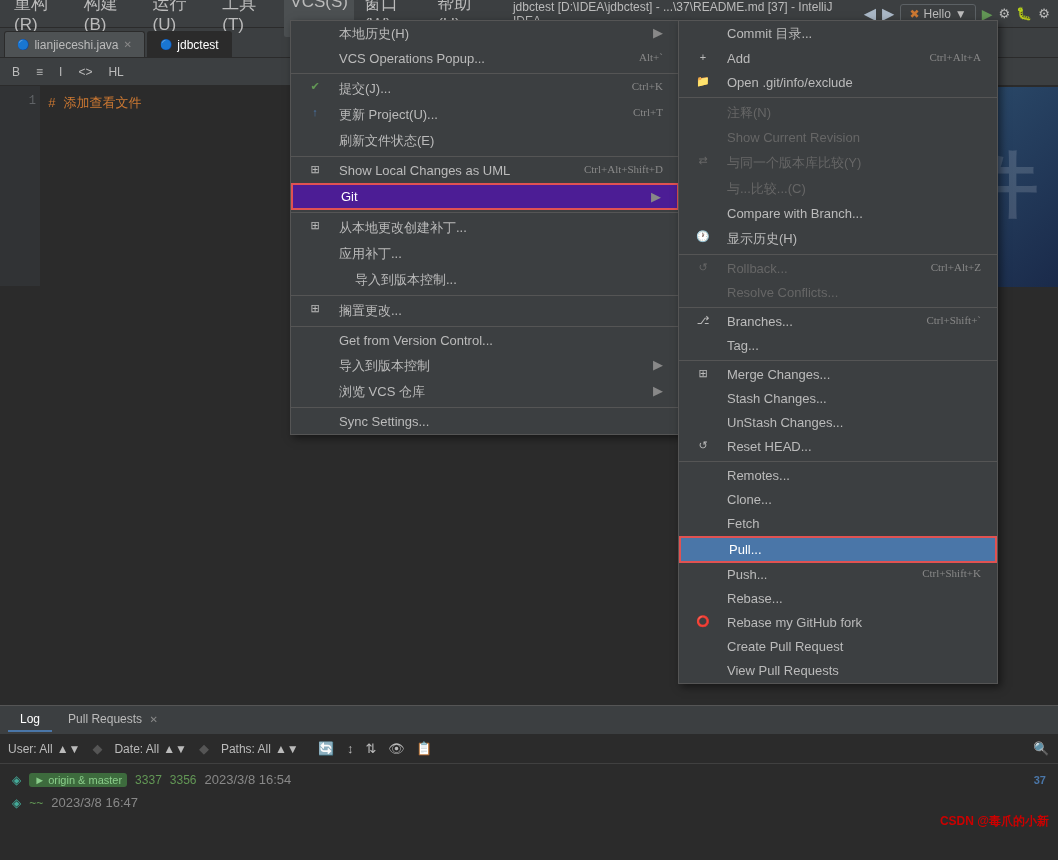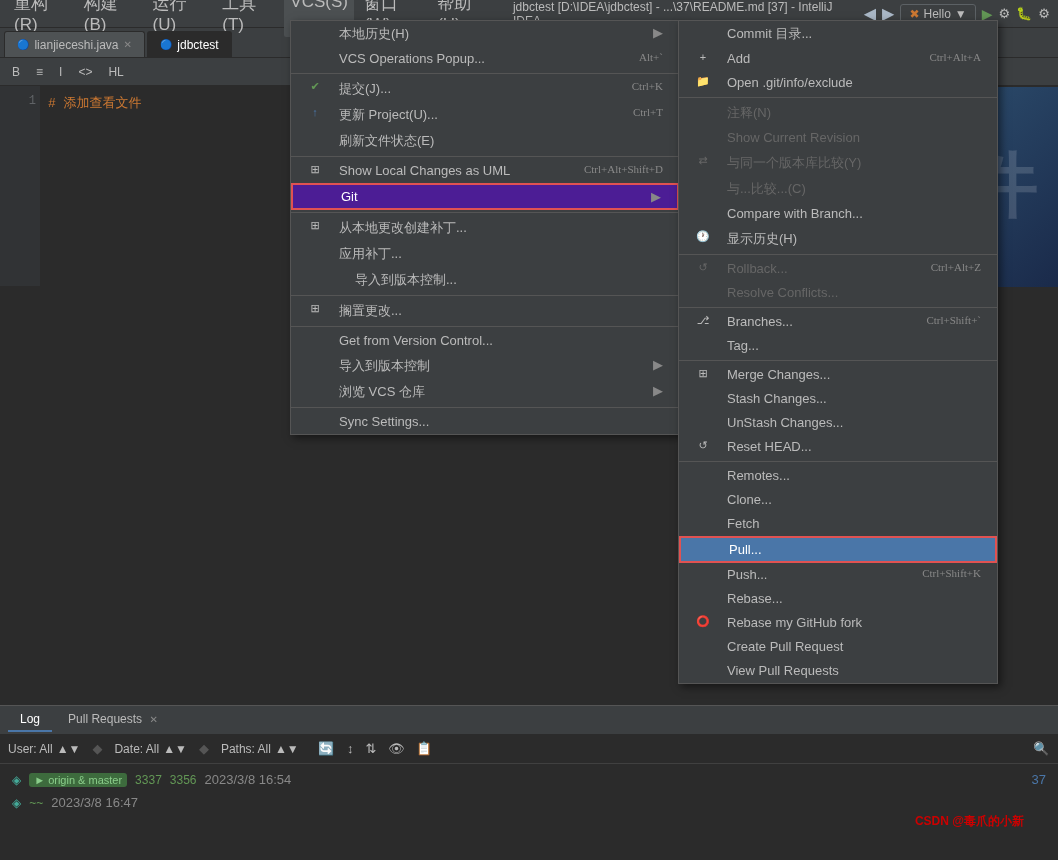--- a/index.html
+++ b/index.html
@@ -288,21 +288,21 @@
       font-size: 11px;
       display: flex;
       align-items: center;
       gap: 3px;
     }
     .commit-hash { color: #629755; font-size: 12px; }
     .commit-date { color: #888; font-size: 13px; }
     .watermark {
       position: absolute;
       bottom: 30px;
-      right: 34px;
+      right: 9px;
       color: #cc0000;
       font-size: 12px;
       font-weight: bold;
     }
 
     .checkmark { color: #629755; }
     .update-icon { color: #4a76a8; }
   </style>
 </head>
 <body>
@@ -592,21 +592,21 @@
   <div class="bottom-content">
     <div class="log-row">
       <span style="color:#4a9;">◈</span>
       <span class="branch-tag">
         <span>►</span>
         <span>origin &amp; master</span>
       </span>
       <span class="commit-hash">3337</span>
       <span class="commit-hash">3356</span>
       <span class="commit-date">2023/3/8 16:54</span>
-      <span style="color:#4a76a8; margin-left:auto; font-size:13px;">37</span>
+      <span style="color:#4a76a8; margin-left:auto; font-size:11px;font-weight:bold;">37</span>
     </div>
     <div class="log-row">
       <span style="color:#4a9;">◈</span>
       <span class="commit-hash">~~</span>
       <span class="commit-date">2023/3/8 16:47</span>
     </div>
   </div>
 </div>
 
 <div class="watermark">CSDN @毒爪的小新</div>

